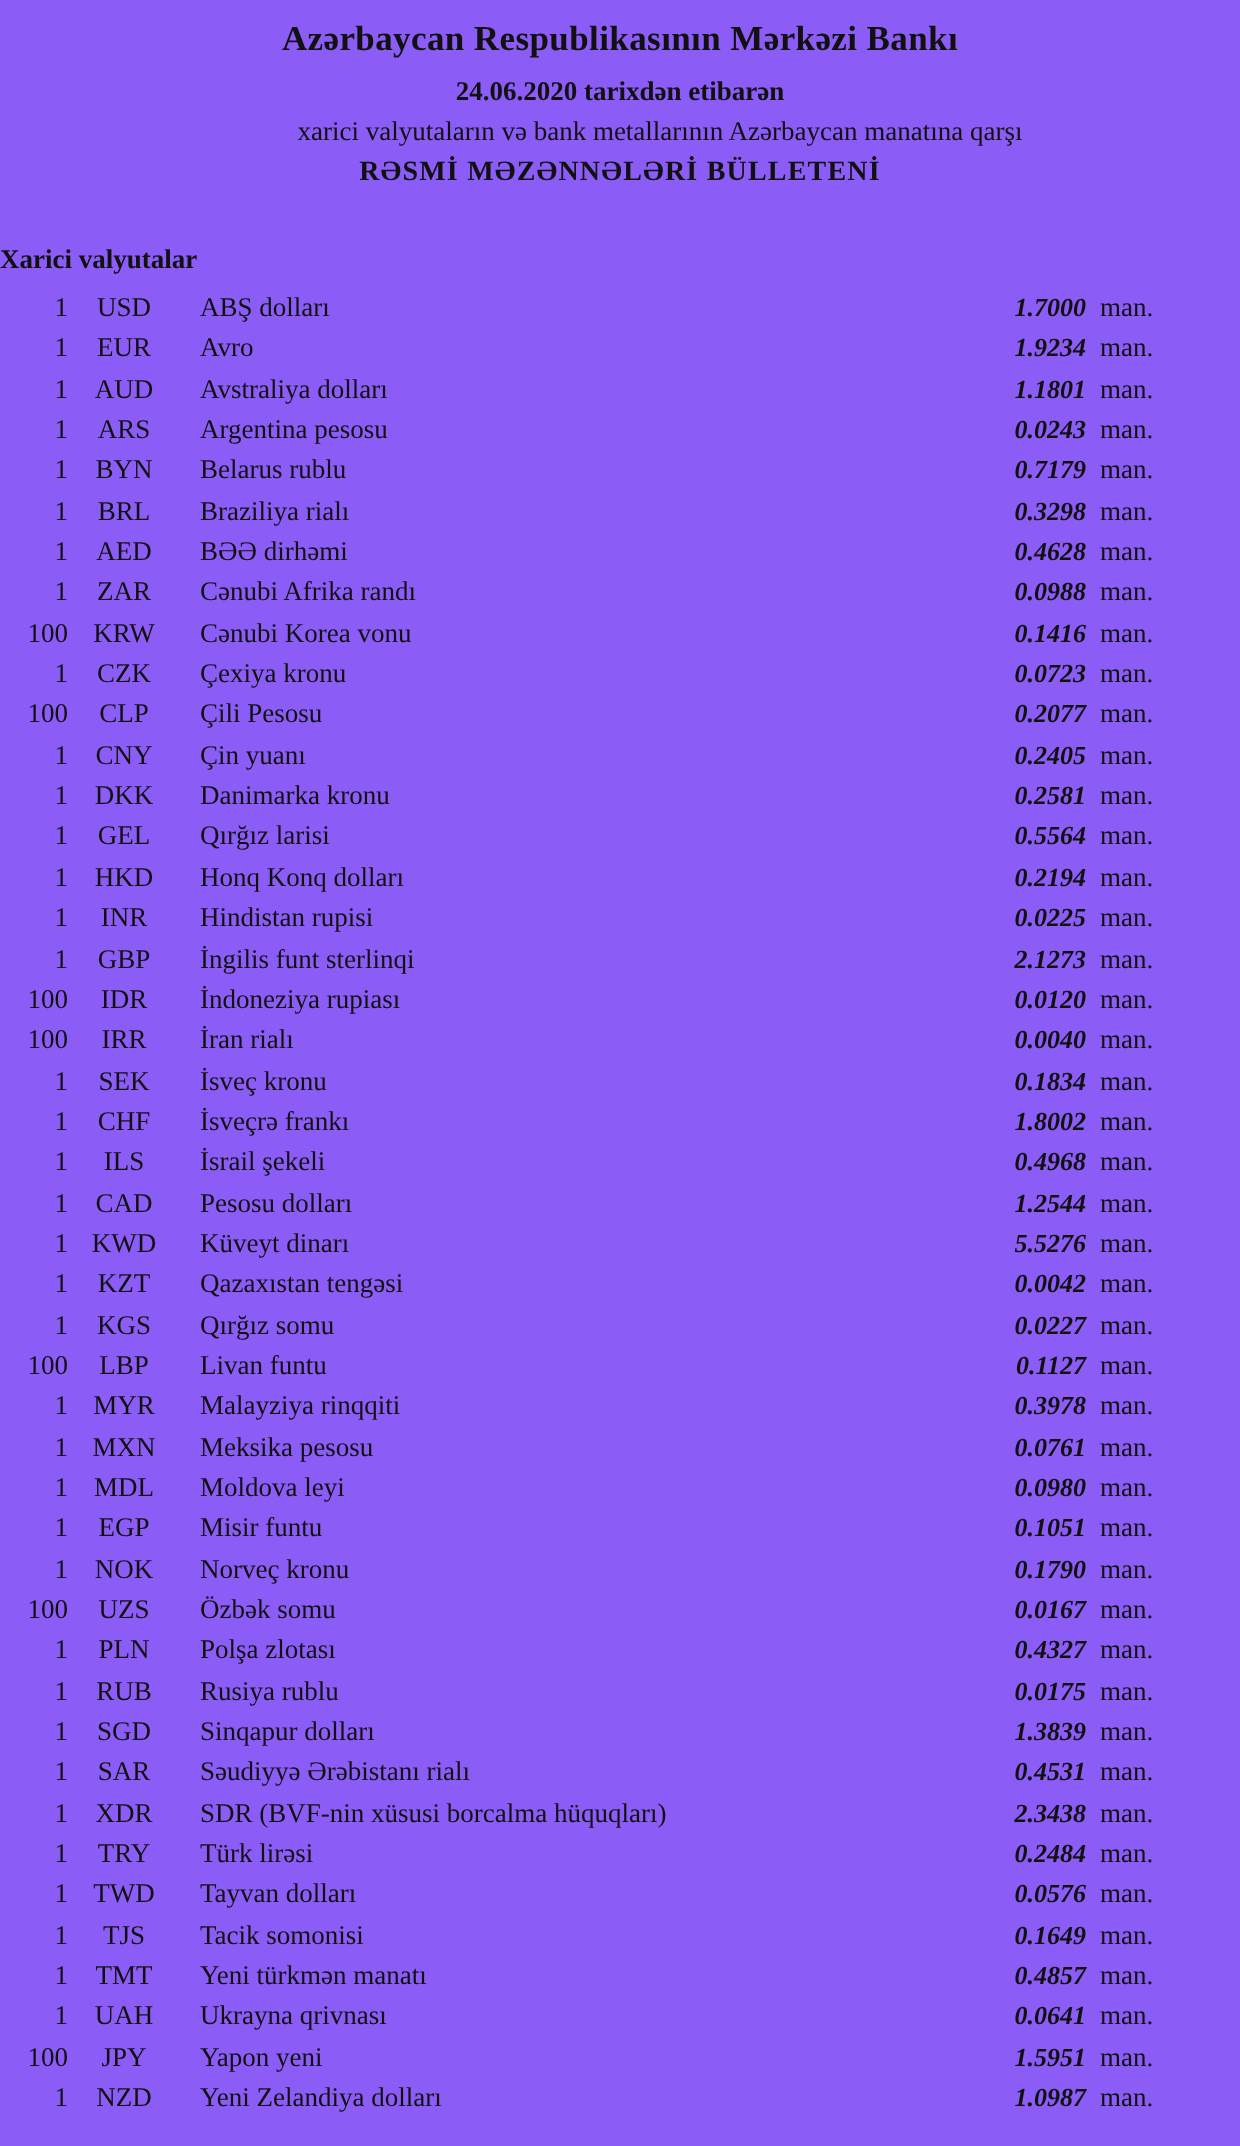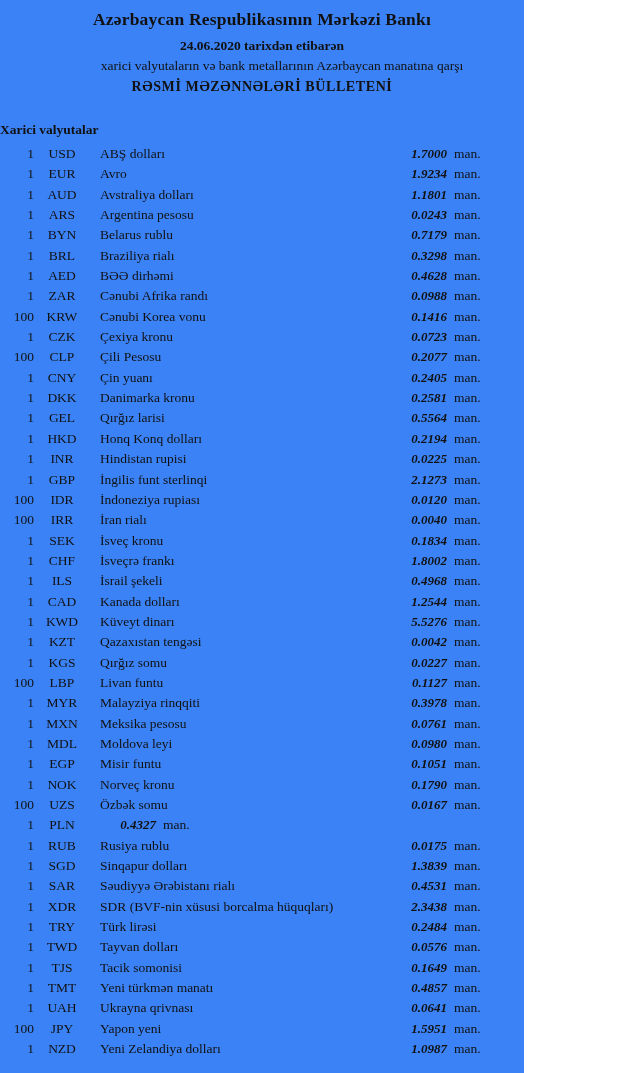--- a/index.html
+++ b/index.html
@@ -4,23 +4,23 @@
 <style>
   html, body {
     margin: 0;
     padding: 0;
     background: #ffffff;
     color: #111111;
     font-family: "Liberation Serif", "DejaVu Serif", serif;
   }
   .page {
     position: relative;
-    width: 524px;
+    width: 620px;
     height: 1073px;
-    background: #3b82f6;
+    background: #8b5cf6;
     overflow: hidden;
   }
   .doc-header {
     text-align: center;
     padding-top: 9px;
   }
   .doc-title {
     font-size: 17.5px;
     font-weight: bold;
     letter-spacing: 0.2px;
@@ -258,21 +258,21 @@
       <div class="row">
         <span class="nominal">1</span>
         <span class="code">ILS</span>
         <span class="name">İsrail şekeli</span>
         <span class="rate">0.4968</span>
         <span class="unit">man.</span>
       </div>
       <div class="row">
         <span class="nominal">1</span>
         <span class="code">CAD</span>
-        <span class="name">Kanada dolları</span>
+        <span class="name">Pesosu dolları</span>
         <span class="rate">1.2544</span>
         <span class="unit">man.</span>
       </div>
       <div class="row">
         <span class="nominal">1</span>
         <span class="code">KWD</span>
         <span class="name">Küveyt dinarı</span>
         <span class="rate">5.5276</span>
         <span class="unit">man.</span>
       </div>
@@ -335,20 +335,21 @@
       <div class="row">
         <span class="nominal">100</span>
         <span class="code">UZS</span>
         <span class="name">Özbək somu</span>
         <span class="rate">0.0167</span>
         <span class="unit">man.</span>
       </div>
       <div class="row">
         <span class="nominal">1</span>
         <span class="code">PLN</span>
+        <span class="name">Polşa zlotası</span>
         <span class="rate">0.4327</span>
         <span class="unit">man.</span>
       </div>
       <div class="row">
         <span class="nominal">1</span>
         <span class="code">RUB</span>
         <span class="name">Rusiya rublu</span>
         <span class="rate">0.0175</span>
         <span class="unit">man.</span>
       </div>

